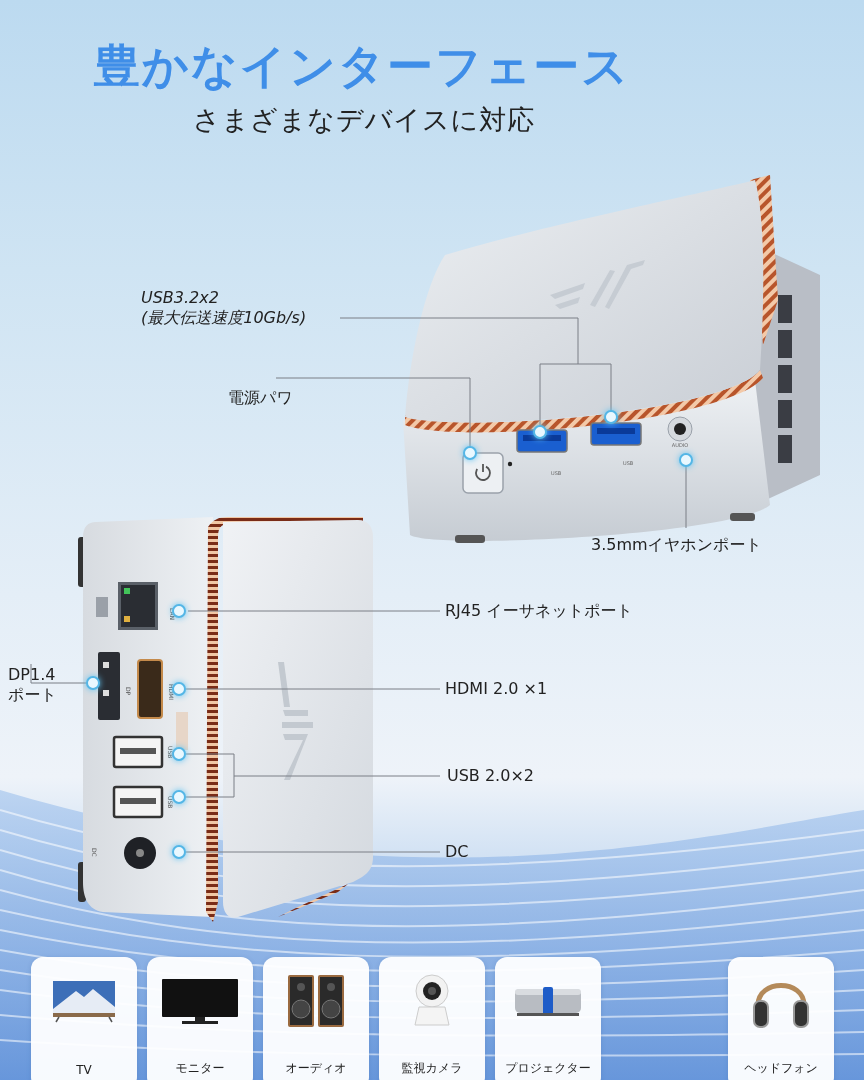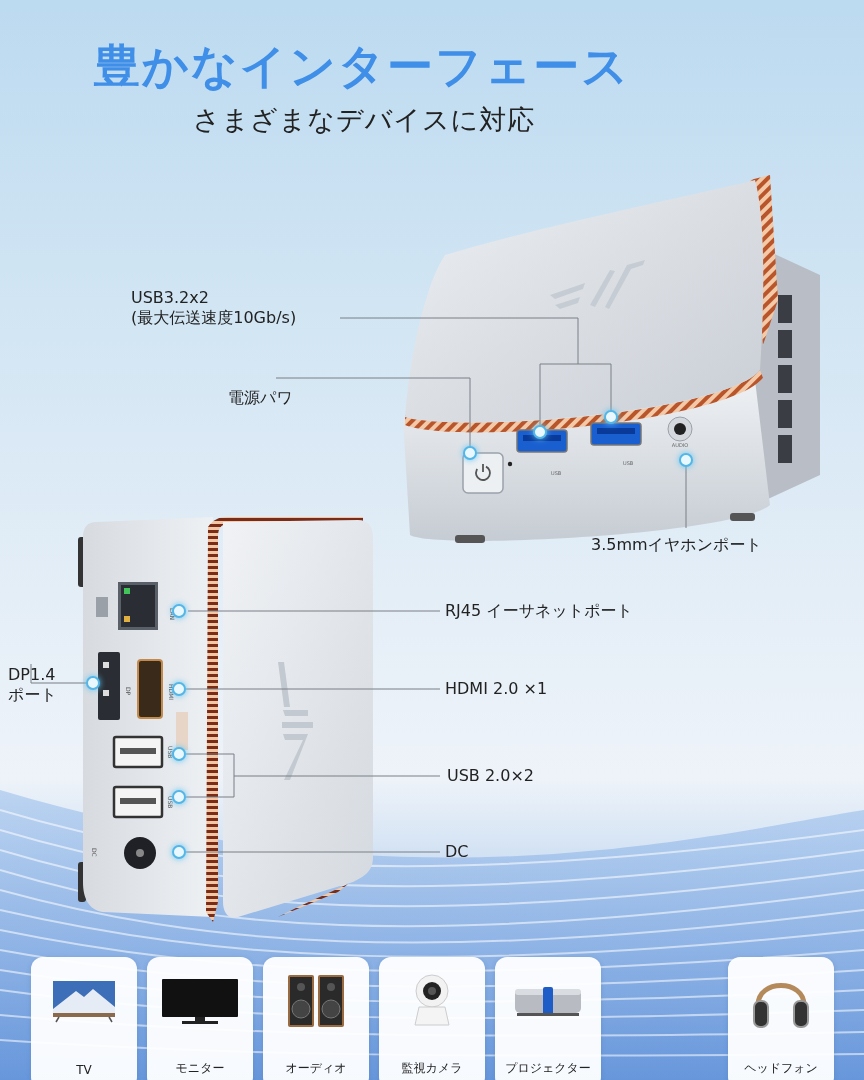--- a/index.html
+++ b/index.html
@@ -204,21 +204,21 @@
   <div class="dot" style="left:604px; top:410px;"></div>
   <div class="dot" style="left:463px; top:446px;"></div>
   <div class="dot" style="left:679px; top:453px;"></div>
   <div class="dot" style="left:172px; top:604px;"></div>
   <div class="dot" style="left:86px; top:676px;"></div>
   <div class="dot" style="left:172px; top:682px;"></div>
   <div class="dot" style="left:172px; top:747px;"></div>
   <div class="dot" style="left:172px; top:790px;"></div>
   <div class="dot" style="left:172px; top:845px;"></div>
 
-  <div class="label" style="left:131px; top:288px;">
+  <div class="label" style="left:141px; top:288px;font-style:italic;">
     <div>USB3.2x2</div>
     <div>(最大伝送速度10Gb/s)</div>
   </div>
   <div class="label" style="left:187px; top:388px;margin-left:41px;">電源パワ</div>
   <div class="label" style="left:591px; top:535px;">3.5mmイヤホンポート</div>
   <div class="label" style="left:8px; top:621px;margin-top:44px;">
     <div>DP1.4</div>
     <div>ポート</div>
   </div>
   <div class="label" style="left:445px; top:601px;">RJ45 イーサネットポート</div>

